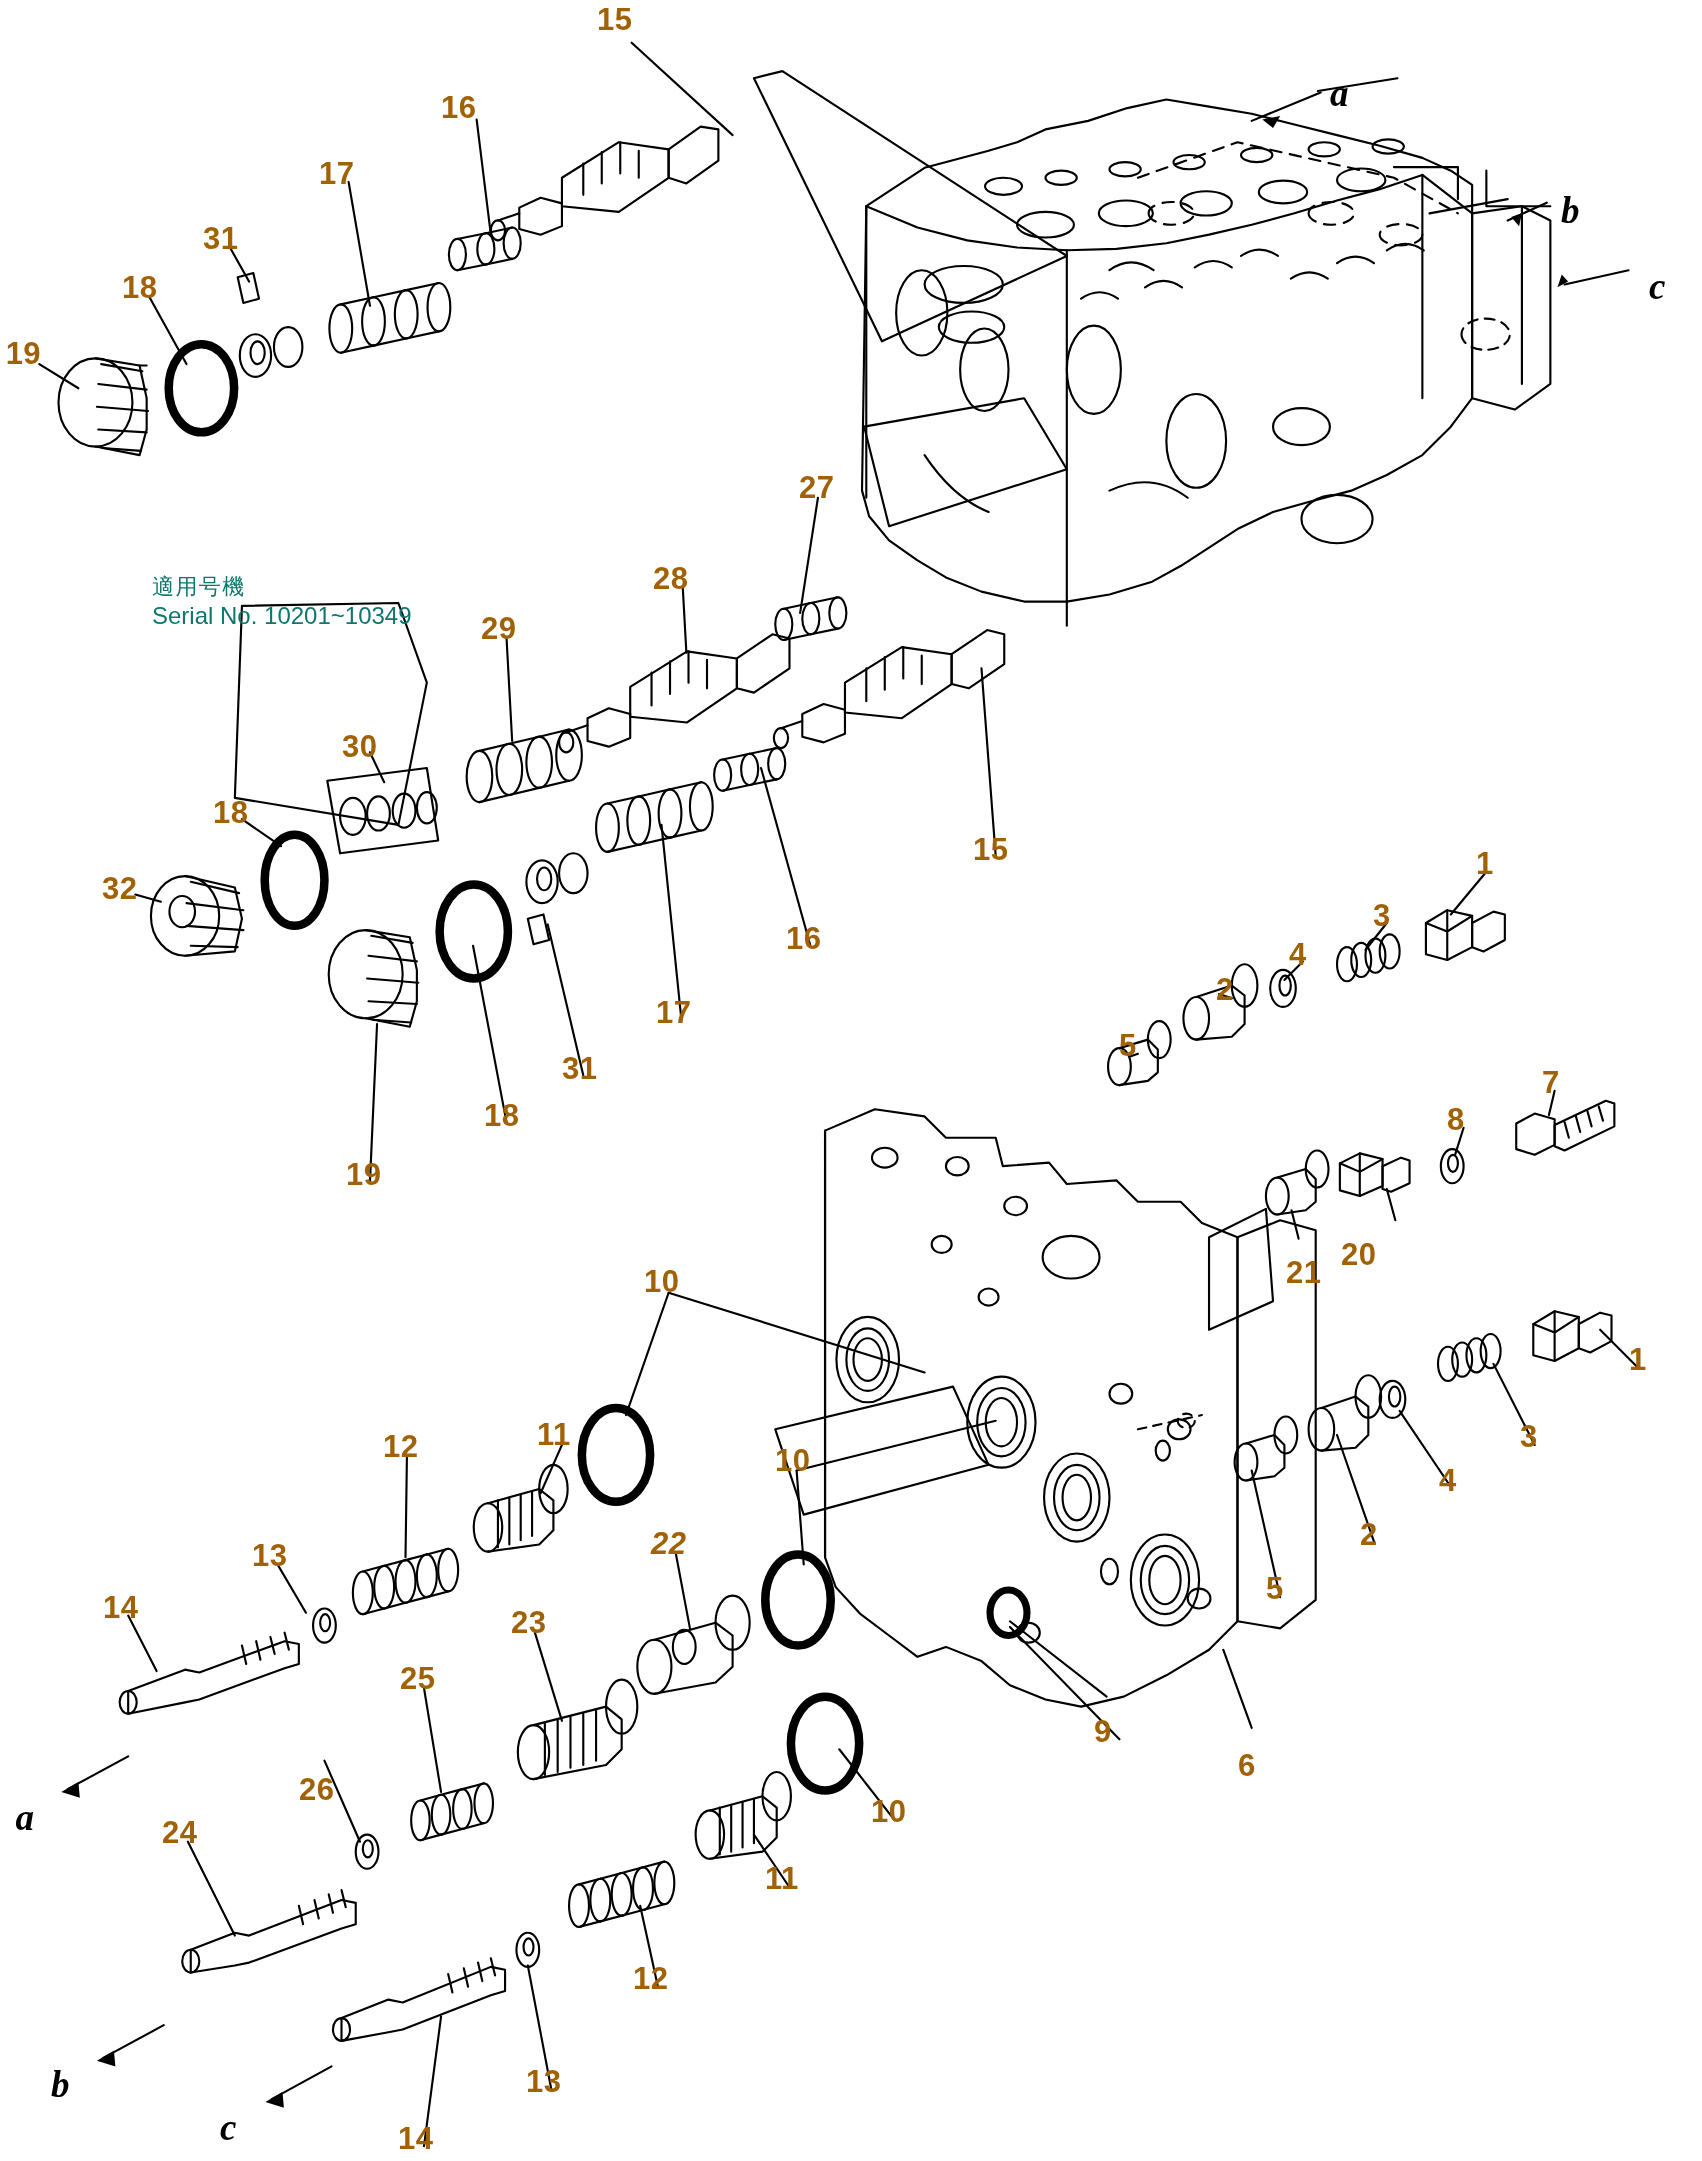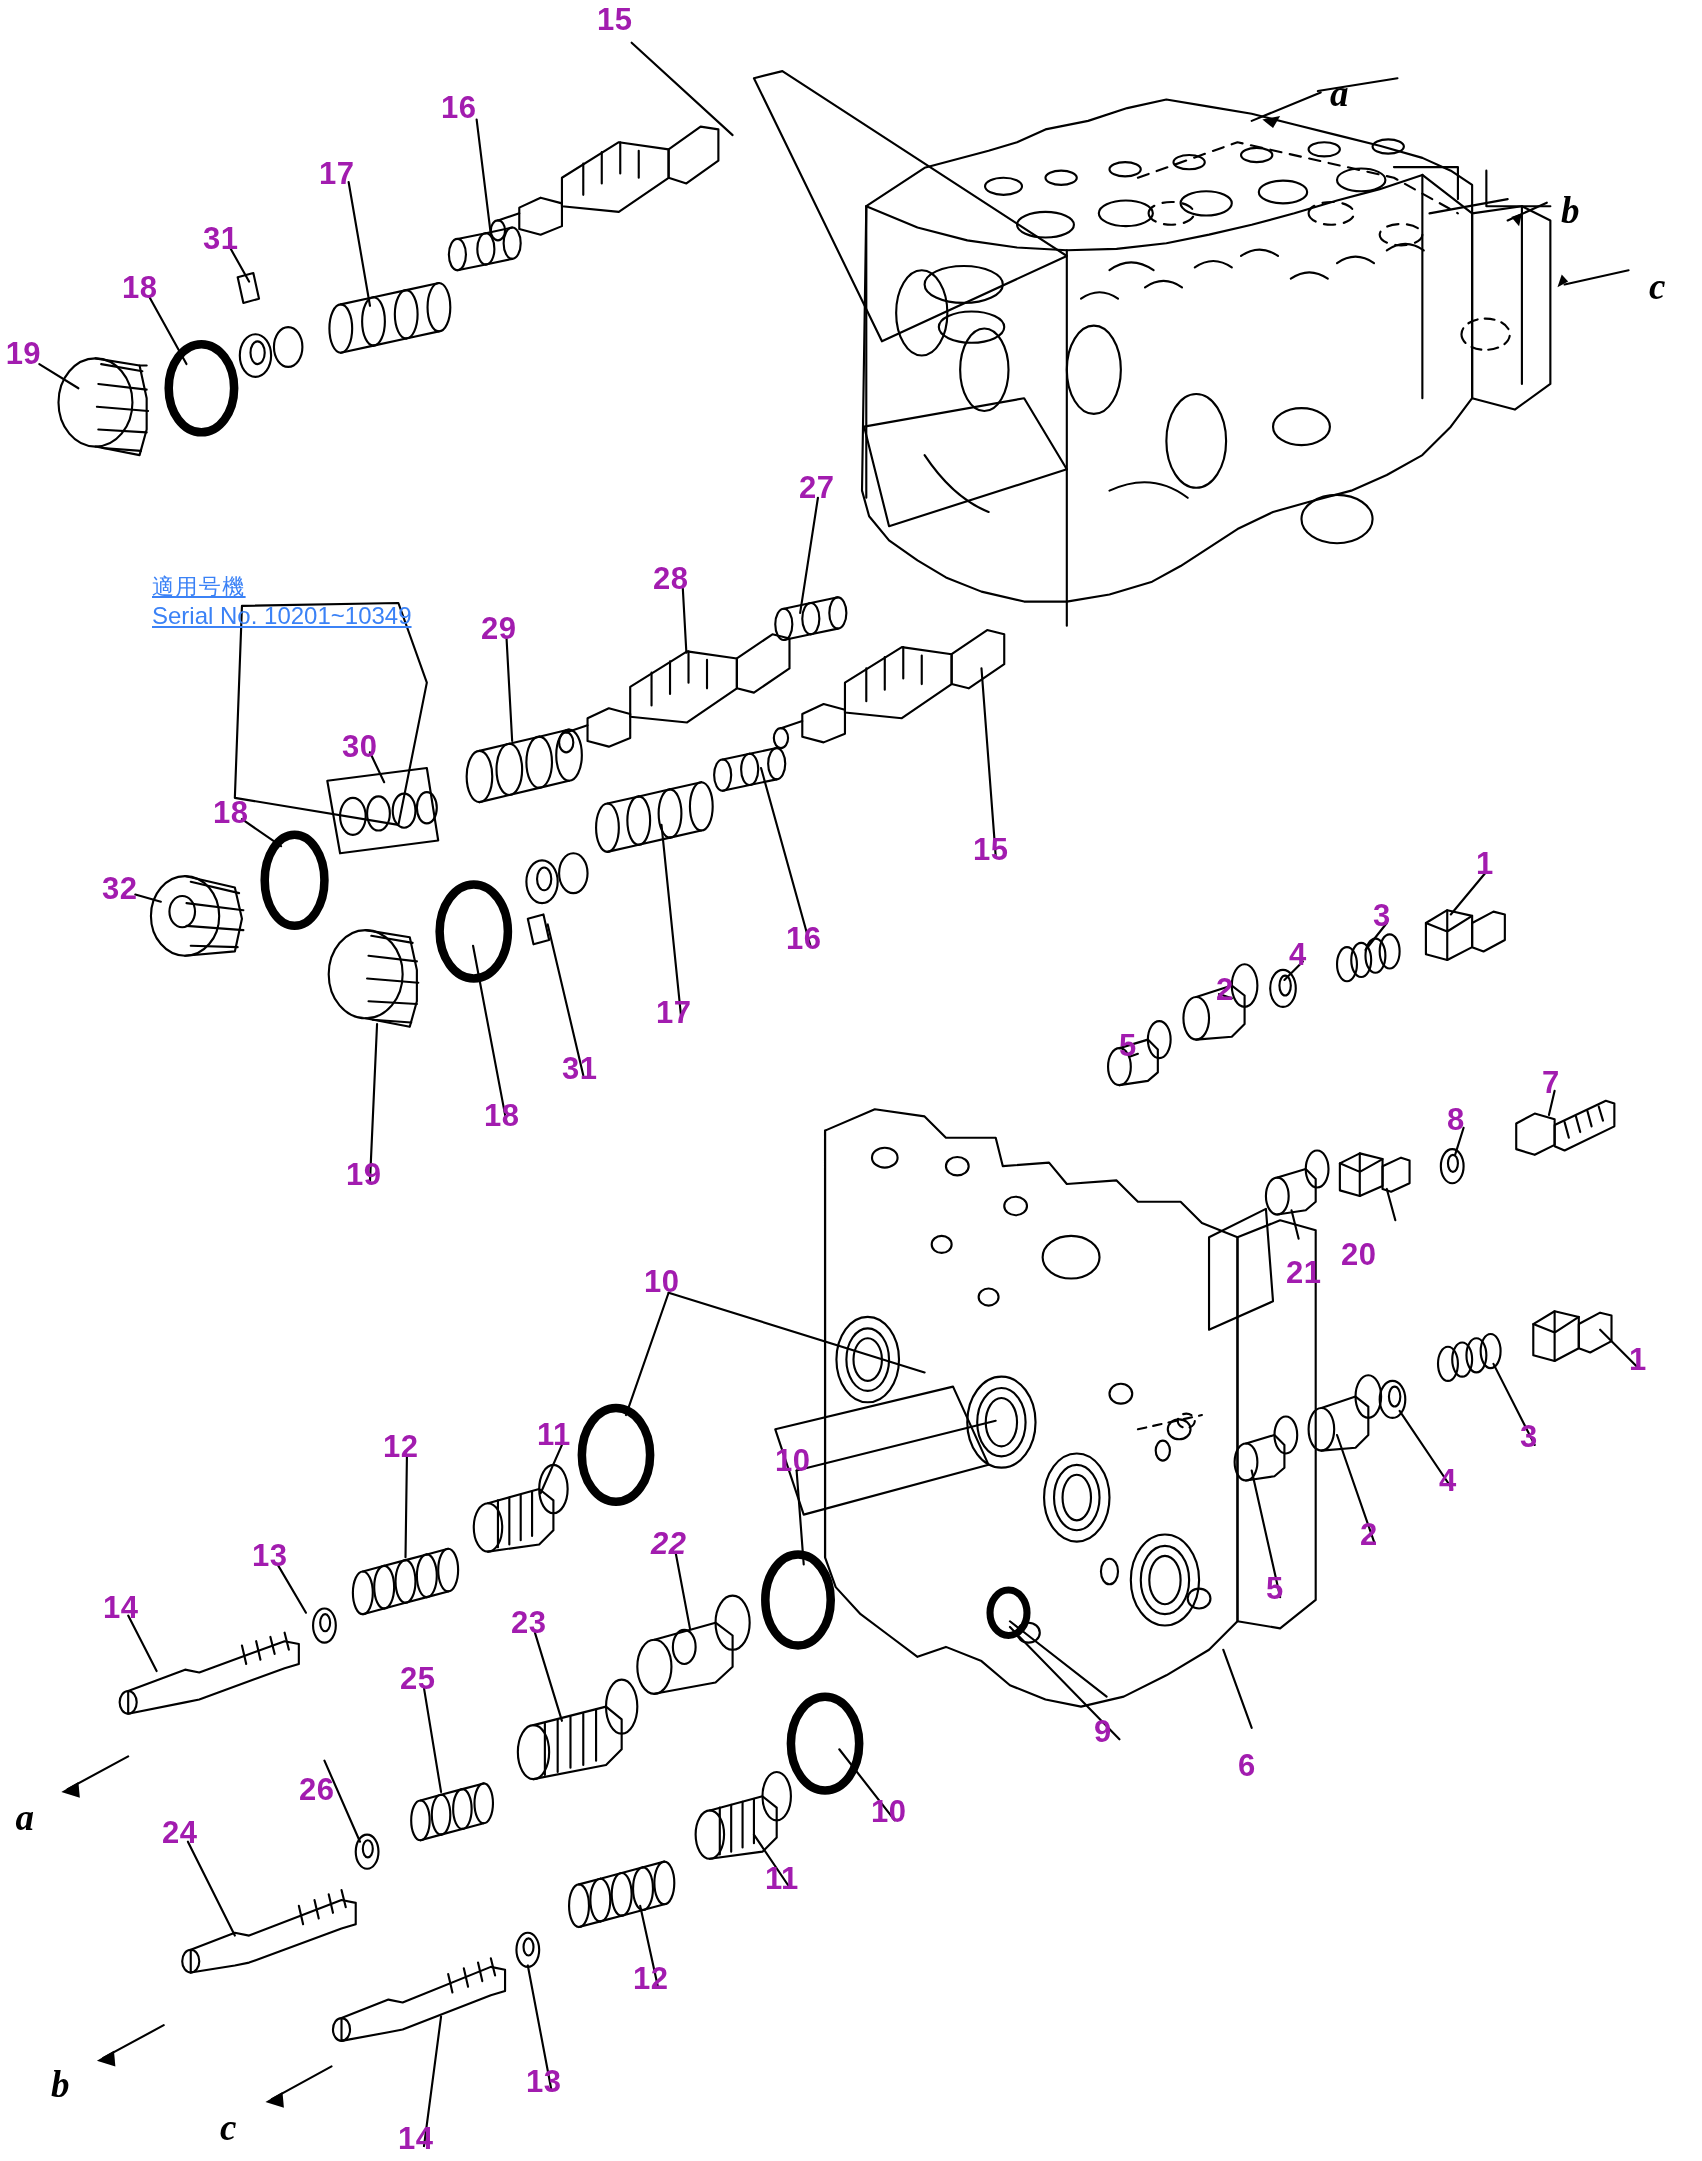--- a/index.html
+++ b/index.html
@@ -24,42 +24,41 @@
     top: 0;
     width: 1702px;
     height: 2161px;
   }
   .callout {
     position: absolute;
     font-family: "Liberation Sans", sans-serif;
     font-size: 31px;
     font-weight: 700;
     line-height: 1;
-    color: #a21caf;
+    color: #a16207;
     white-space: nowrap;
     letter-spacing: 0.4px;
   }
   .section-letter {
     position: absolute;
     font-family: "Liberation Serif", serif;
     font-size: 37px;
     font-style: italic;
     font-weight: 700;
     line-height: 1;
     color: #000;
     white-space: nowrap;
   }
   .note {
     position: absolute;
     font-family: "Liberation Sans", sans-serif;
     font-size: 24px;
     line-height: 1.25;
-    color: #3b82f6;
+    color: #0f766e;
     white-space: nowrap;
-    text-decoration: underline;
   }
   .note .jp {
     font-family: "DejaVu Sans", sans-serif;
     font-size: 22px;
     letter-spacing: 1.4px;
   }
 </style>
 </head>
 <body>
 

